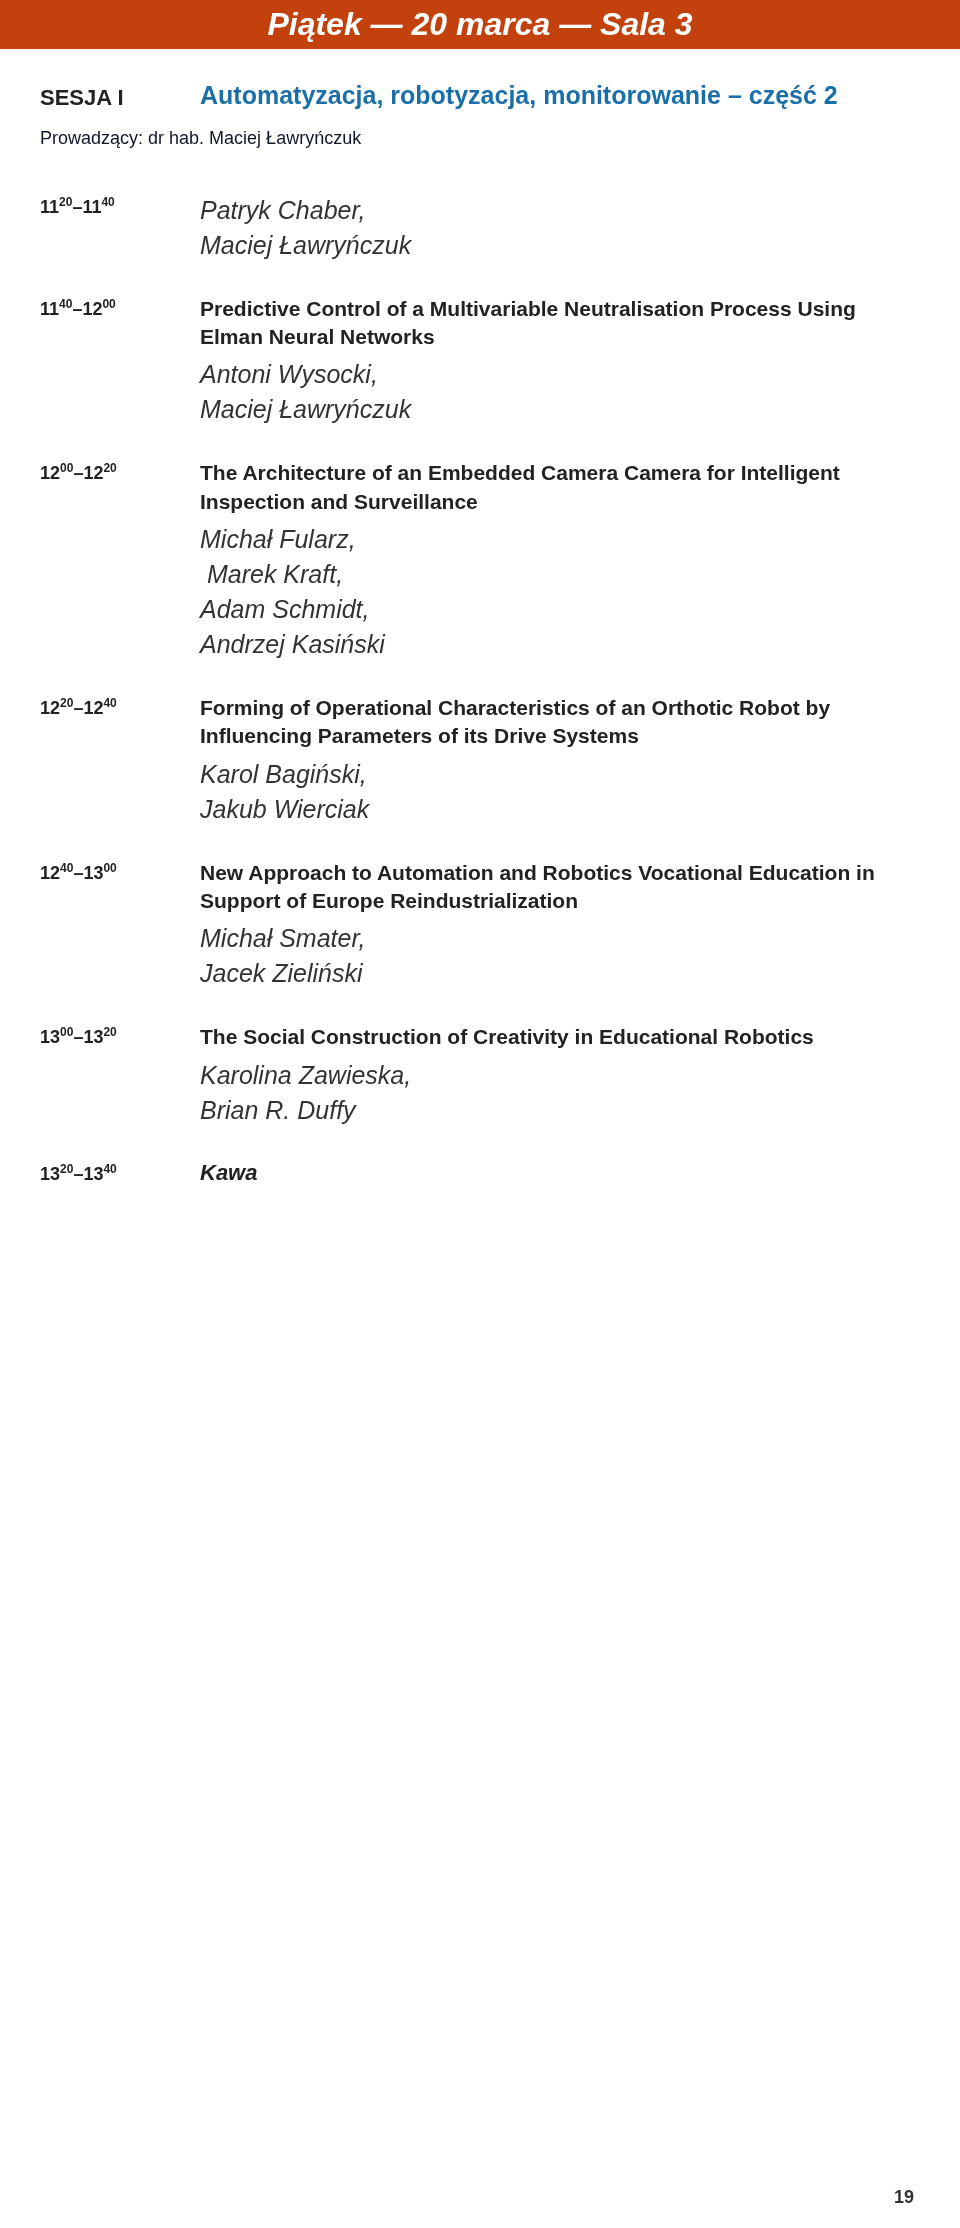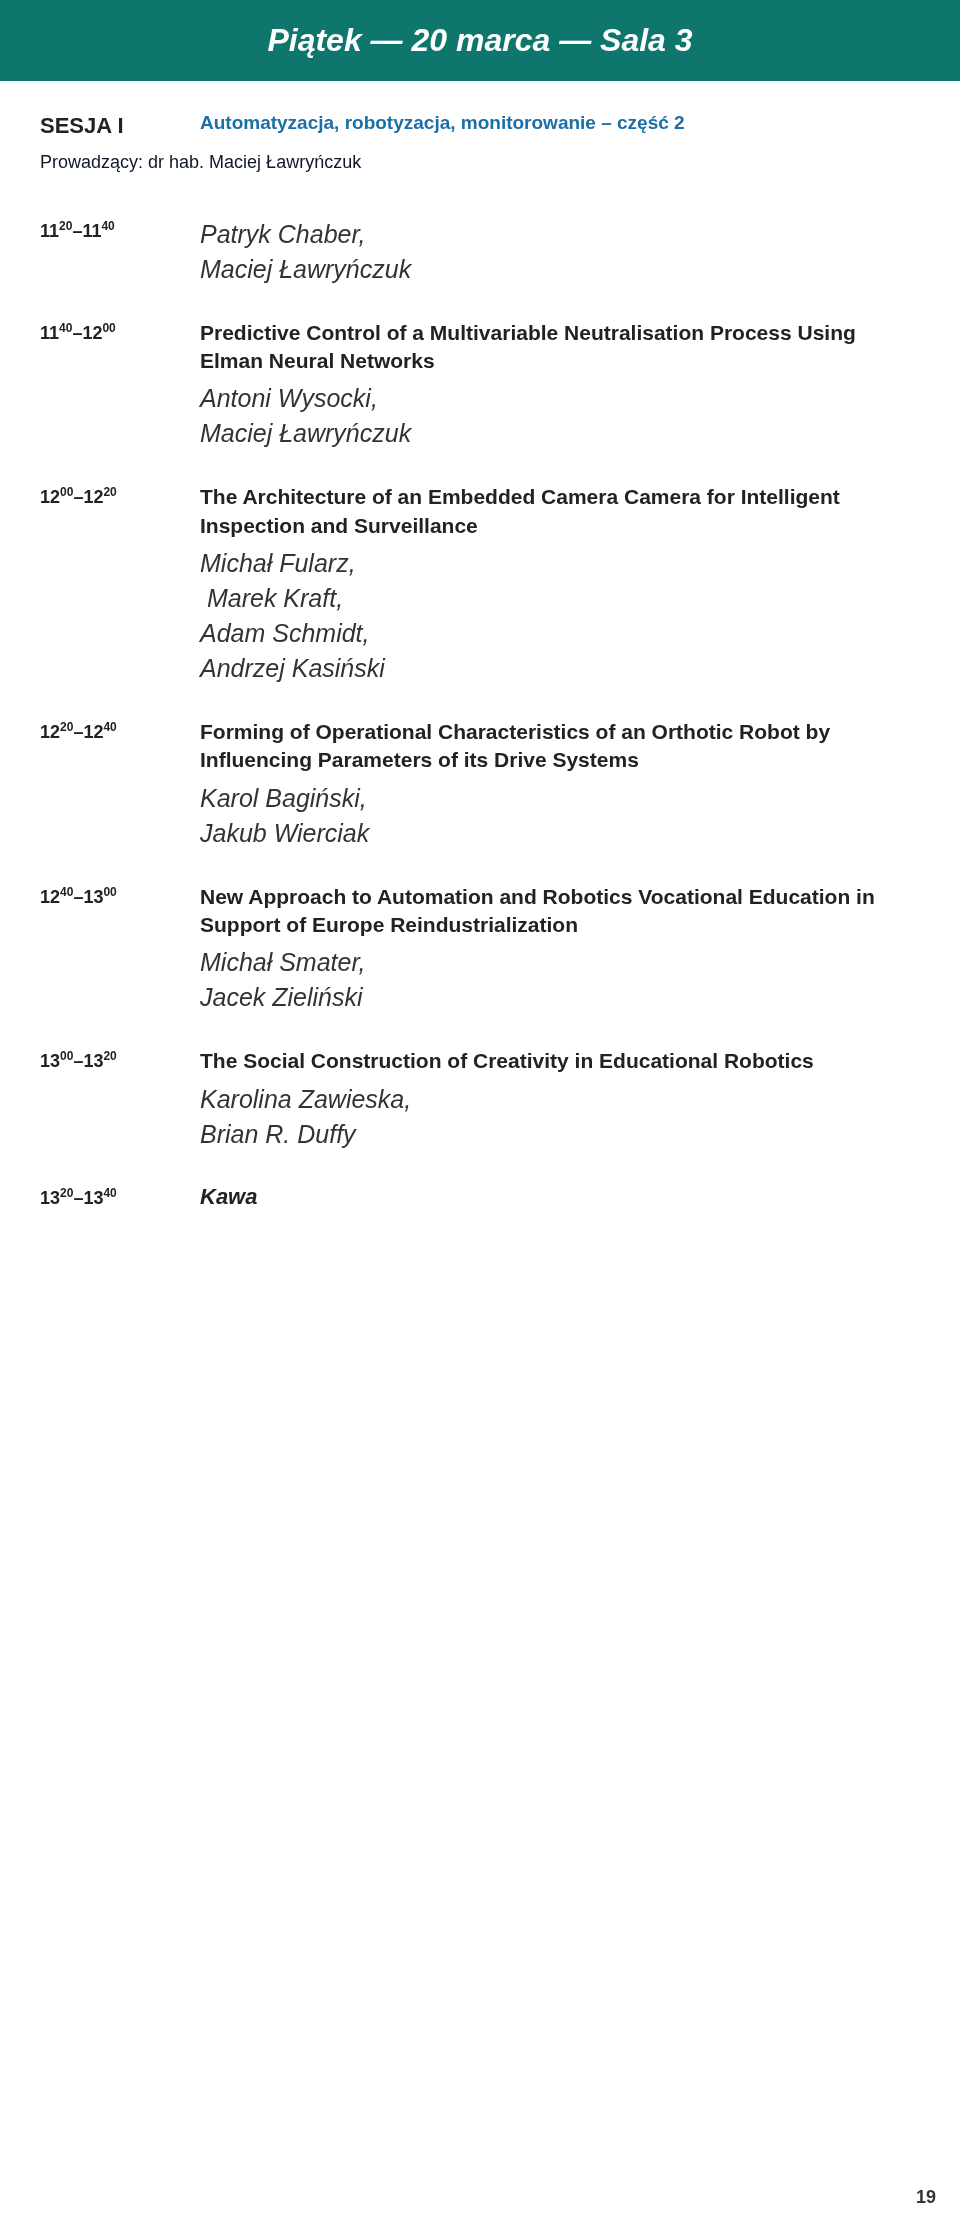--- a/index.html
+++ b/index.html
@@ -10,23 +10,23 @@
 
     body {
       width: 960px;
       min-height: 2228px;
       background: #ffffff;
       font-family: 'Arial', sans-serif;
       position: relative;
     }
 
     .header-bar {
-      background: #0f766e;
+      background: #c2410c;
       width: 100%;
-      padding: 22px 30px;
+      padding: 6px 30px;
       text-align: center;
     }
 
     .header-title {
       color: #ffffff;
       font-size: 32px;
       font-weight: bold;
       font-style: italic;
     }
 
@@ -35,21 +35,21 @@
     }
 
     .session-label {
       font-size: 22px;
       font-weight: bold;
       color: #222222;
       margin-bottom: 4px;
     }
 
     .session-title {
-      font-size: 19px;
+      font-size: 25px;
       font-weight: bold;
       color: #1a6fa8;
       line-height: 1.3;
       margin-bottom: 6px;
     }
 
     .prowadzacy {
       font-size: 18px;
       color: #0f172a;
       margin-bottom: 44px;
@@ -101,21 +101,21 @@
     .kawa-text {
       font-size: 22px;
       font-weight: bold;
       font-style: italic;
       color: #222222;
     }
 
     .page-number {
       position: absolute;
       bottom: 20px;
-      right: 24px;
+      right: 46px;
       font-size: 18px;
       color: #333333;
       font-weight: bold;
     }
 
     .session-header {
       display: flex;
       align-items: center;
       margin-bottom: 10px;
     }

